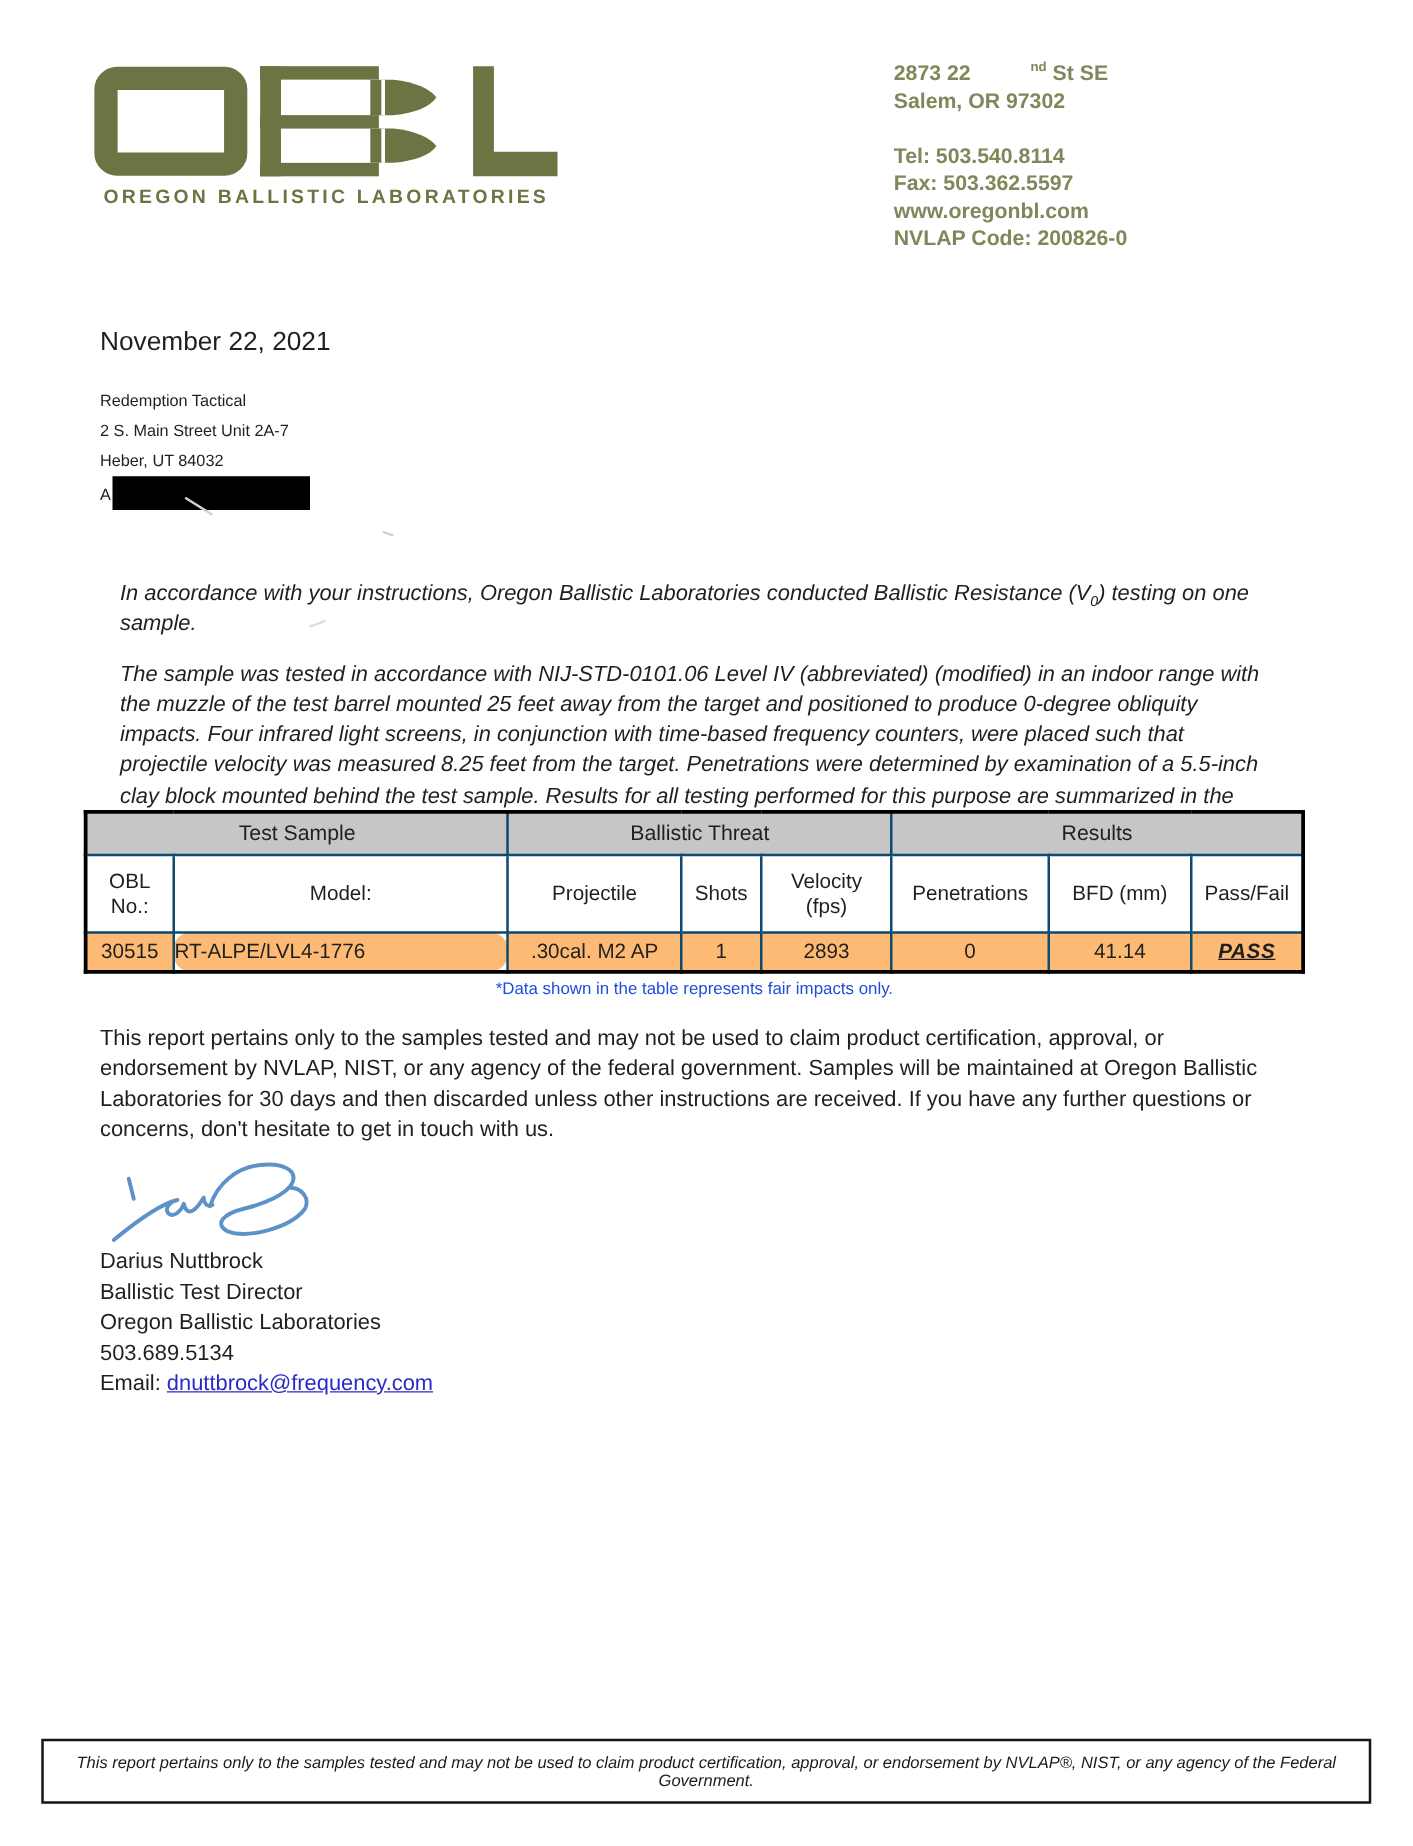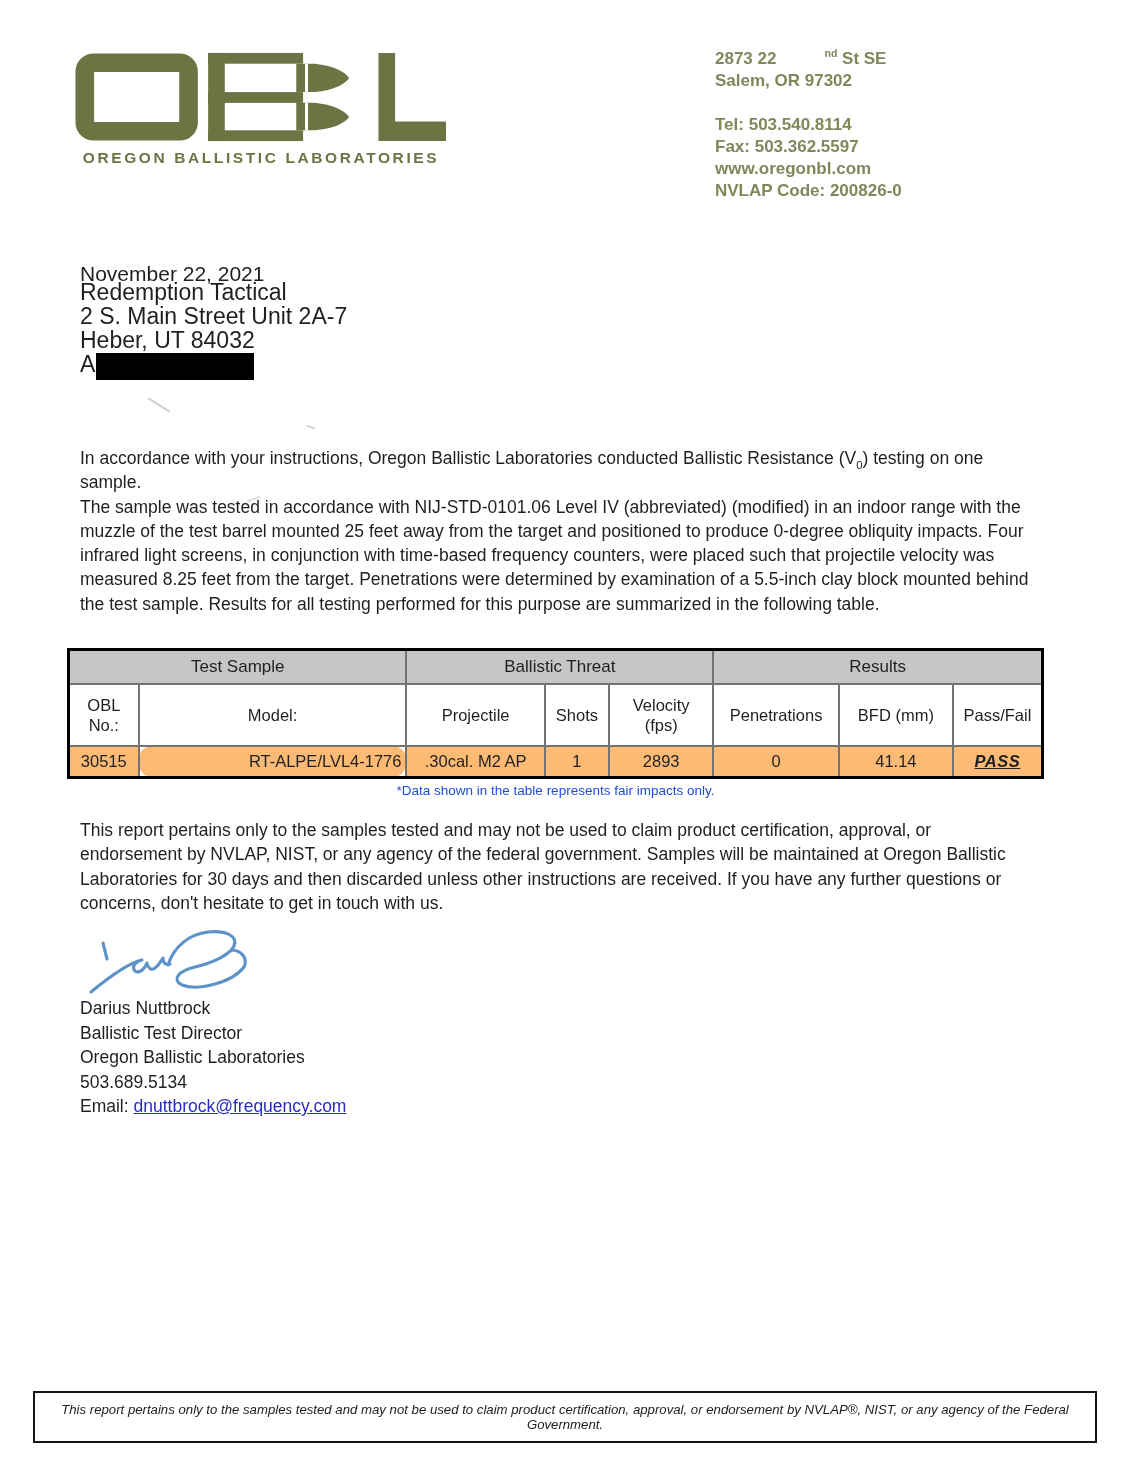--- a/index.html
+++ b/index.html
@@ -31,40 +31,40 @@
   .contact-block{
     position:absolute;left:715px;top:48px;
     font-weight:bold;font-size:17px;line-height:22px;
     color:var(--contact-color);
   }
   .contact-block .gap{margin-top:22px;}
   sup{font-size:62%;vertical-align:super;line-height:0;margin-left:48px;}
   sub{font-size:65%;vertical-align:sub;line-height:0;}
   
   .date{position:absolute;left:80px;top:262px;font-size:21px;}
-  .recipient{position:absolute;left:80px;top:280px;font-size:23px;line-height:24px;}
+  .recipient{position:absolute;left:80px;top:309px;font-size:13px;line-height:24px;}
   .redaction-bar{
     display:inline-block;width:158px;height:27px;background:#000;
     vertical-align:-8px;margin-left:1px;
   }
   .artifact{position:absolute;background:#cfcfcf;border-radius:2px;}
   .a1{left:146px;top:404px;width:26px;height:2px;transform:rotate(32deg);}
   .a2{left:306px;top:426px;width:9px;height:2px;transform:rotate(18deg);}
   .a3{left:247px;top:498px;width:14px;height:2px;background:#dedede;transform:rotate(-20deg);}
   
   .body-text{position:absolute;left:80px;top:446px;width:956px;font-size:17.5px;line-height:24.3px;}
-  .body-text p{margin:0;}
+  .body-text p{margin:16px;font-style:italic;}
   
   .table-wrap{position:absolute;left:67px;top:648px;width:977px;}
   table{border-collapse:collapse;width:100%;table-layout:fixed;border:3px solid #000;}
-  th,td{border:2px solid #737373;text-align:center;vertical-align:middle;font-weight:normal;}
+  th,td{border:2px solid #0c4a6e;text-align:center;vertical-align:middle;font-weight:normal;}
   .gth{background:#c6c6c6;font-size:17px;height:34px;padding:3px 2px;}
   .cth{background:#ffffff;font-size:16.5px;height:62px;padding:4px 4px;line-height:20px;}
   .drow td{background:#fdba74;font-size:16.5px;height:20px;padding:5px 4px;}
-  .drow td.model-cell{text-align:right;padding-left:12px;border-radius:13px;}
+  .drow td.model-cell{text-align:left;padding-left:0;border-radius:13px;}
   .pass-cell{font-weight:bold;font-style:italic;text-decoration:underline;letter-spacing:.5px;}
   .footnote{margin-top:4px;text-align:center;font-size:13.5px;color:#1d4ed8;}
   
   .para3{position:absolute;left:80px;top:818px;width:956px;font-size:17.5px;line-height:24.3px;}
   .signature{position:absolute;left:82px;top:926px;width:190px;height:76px;}
   .signature path{stroke:var(--ink-color);stroke-width:3.1;fill:none;stroke-linecap:round;stroke-linejoin:round;}
   .sig-block{position:absolute;left:80px;top:996px;font-size:17.5px;line-height:24.5px;}
   .email-link{color:var(--link-color);text-decoration:underline;cursor:pointer;}
   
   .footer-box{

